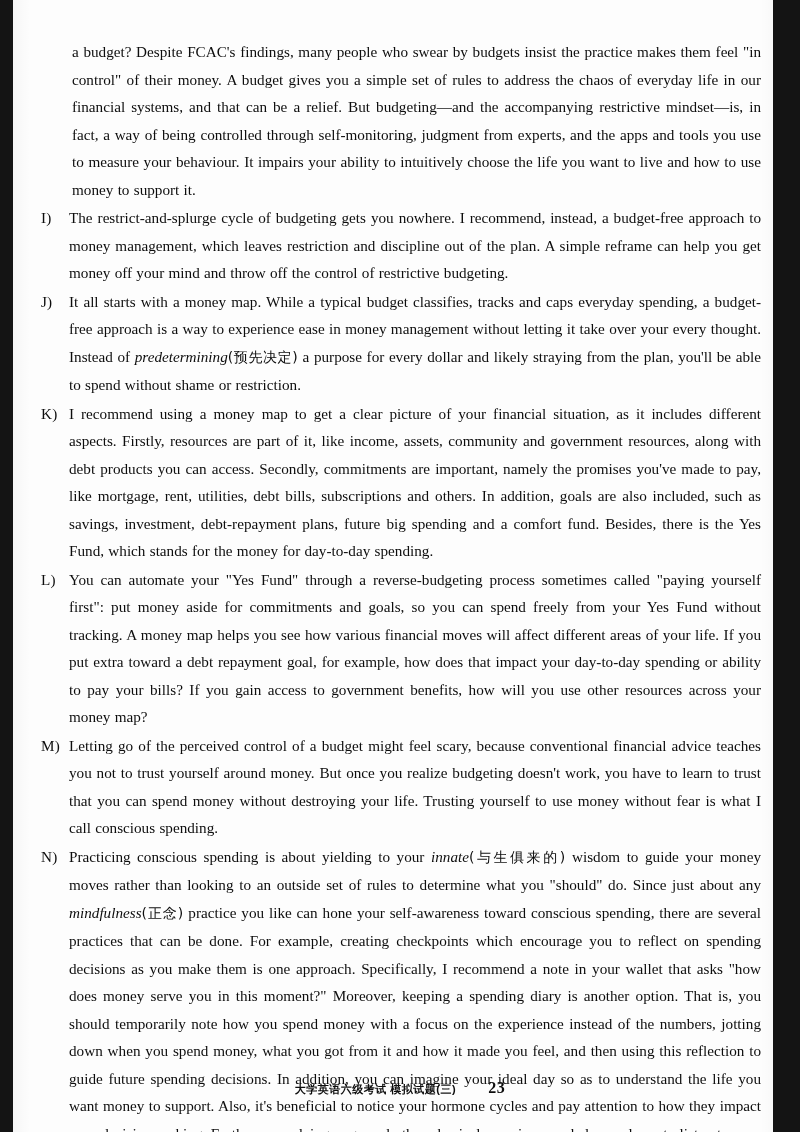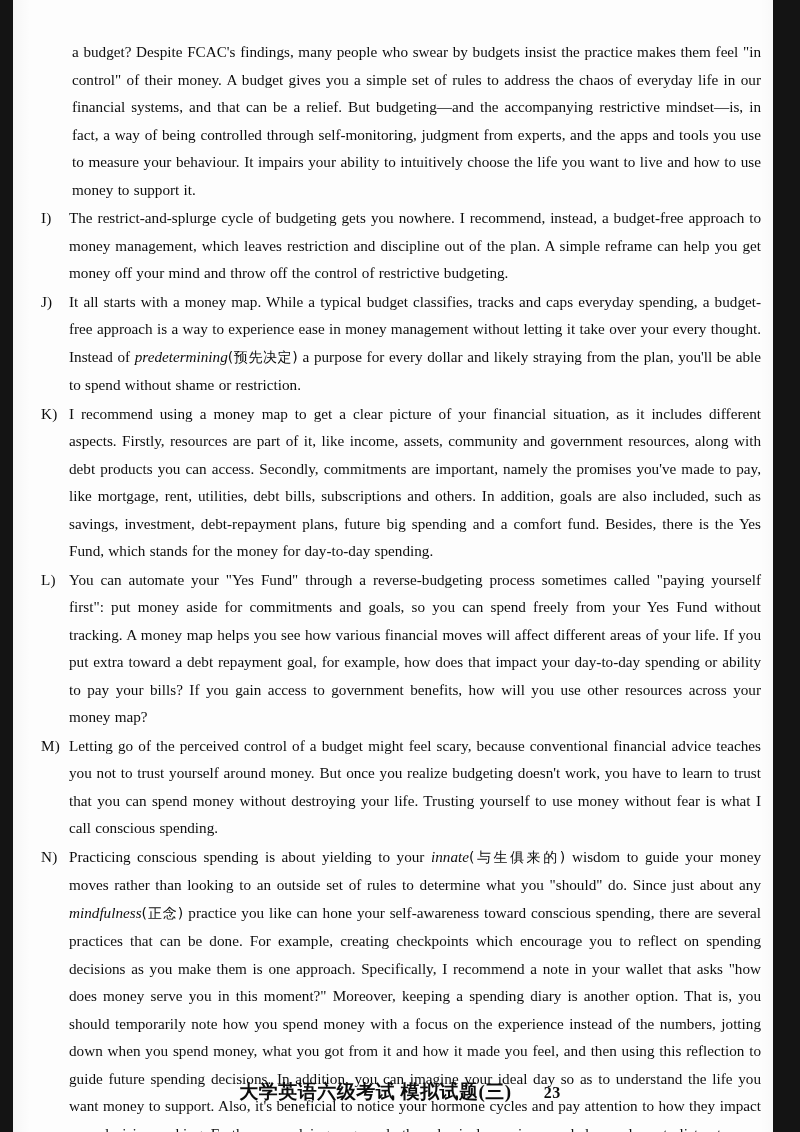--- a/index.html
+++ b/index.html
@@ -90,22 +90,22 @@
     text-align: center;
     z-index: 6;
   }
   .footer-inner {
     display: inline-block;
     font-size: 16px;
     letter-spacing: 0.5px;
     font-weight: 600;
   }
   .footer-title {
-    font-family: Liberation Serif, serif;
-    font-size: 19px;
+    font-family: Liberation Sans, sans-serif;
+    font-size: 11px;
     margin-top: 28px;
   }
   .footer-page {
     font-family: "Liberation Serif", serif;
     font-weight: 700;
     margin-left: 32px;
     font-size: 16px;
   }
 
   

